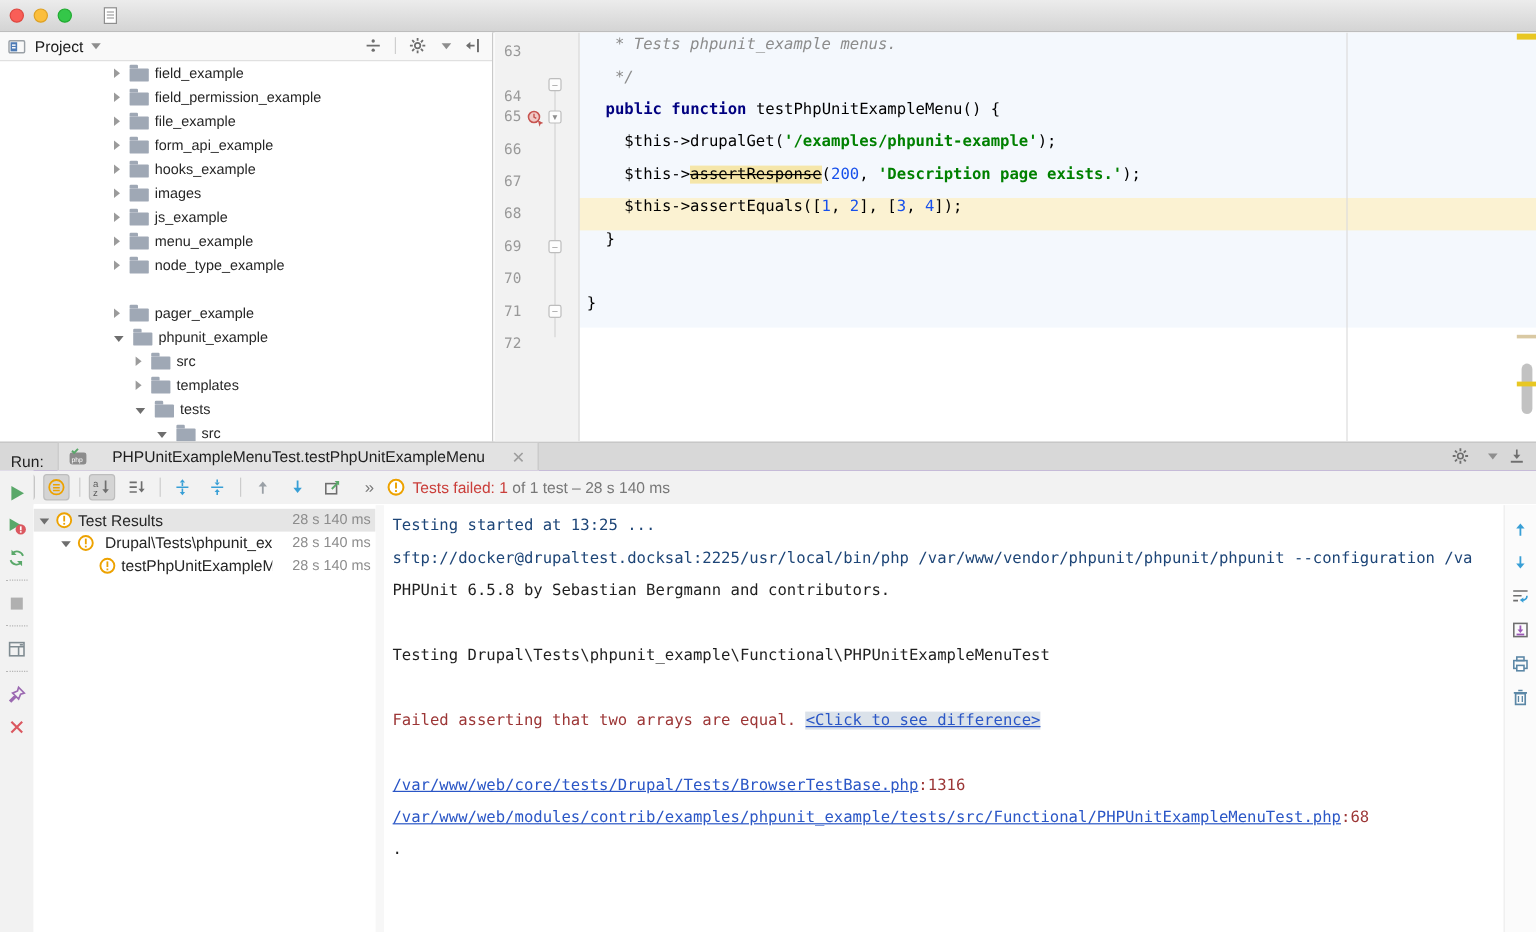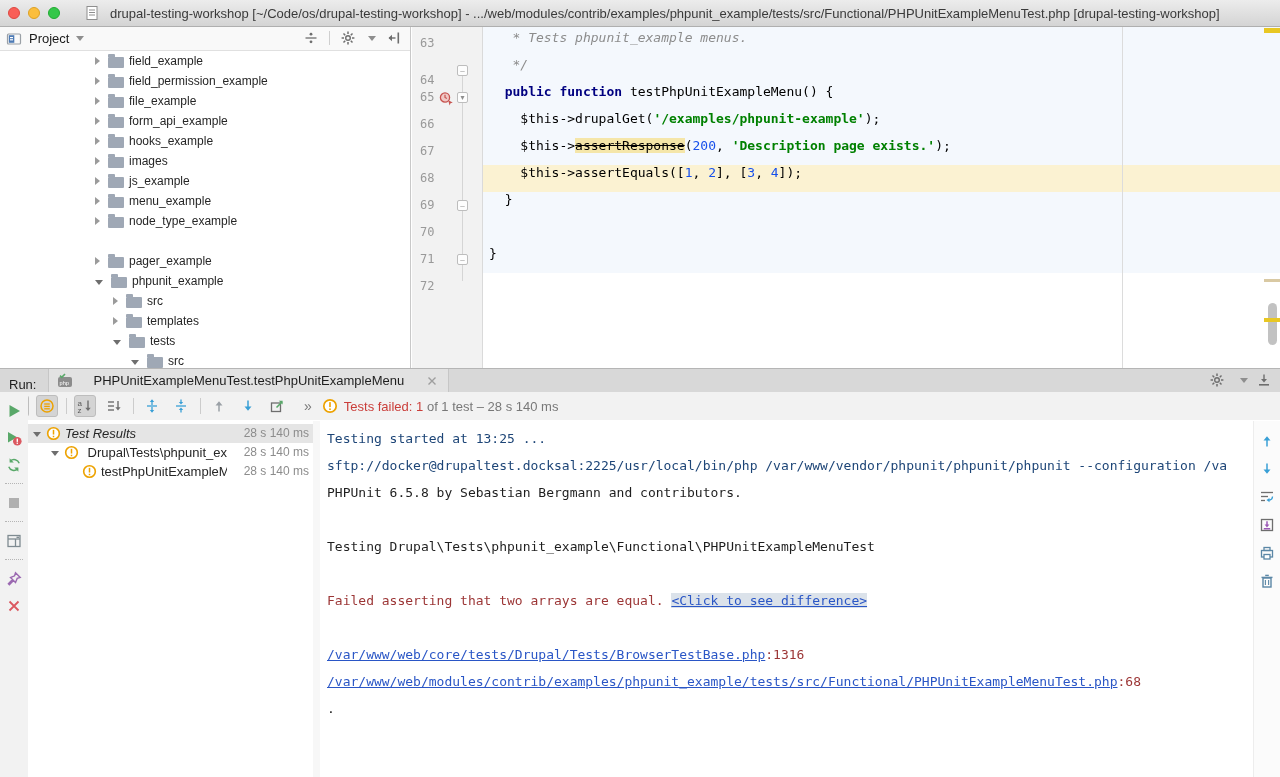--- a/index.html
+++ b/index.html
@@ -118,21 +118,20 @@
   <span class="light yellow"></span>
   <span class="light green"></span>
   <span class="icon16 tb-doc">
       <svg viewBox="0 0 16 16">
         <rect x="3" y="1.5" width="10" height="13" fill="#fff" stroke="#8E8E8E"></rect>
         <line x1="5" y1="5" x2="11" y2="5" stroke="#8E8E8E"></line>
         <line x1="5" y1="7.5" x2="11" y2="7.5" stroke="#8E8E8E"></line>
         <line x1="5" y1="10" x2="11" y2="10" stroke="#8E8E8E"></line>
       </svg>
     </span>
-  <span class="title-text">drupal-testing-workshop [~/Code/os/drupal-testing-workshop] - .../web/modules/contrib/examples/phpunit_example/tests/src/Functional/PHPUnitExampleMenuTest.php [drupal-testing-workshop]</span>
 </div>
 
 <div class="project-panel">
   <div class="pp-header">
     <span class="icon16" style="margin-left:6px;" id="pp-tool-icon">
         <svg viewBox="0 0 16 16">
           <rect x="1.5" y="3" width="13" height="10" rx="1" fill="none" stroke="#9AA0A6" stroke-width="1.2"></rect>
           <rect x="2.8" y="4.2" width="5.5" height="7.6" fill="#4D7AB5"></rect>
           <rect x="4" y="6" width="3" height="1.2" fill="#fff"></rect>
           <rect x="4" y="8.2" width="3" height="1.2" fill="#fff"></rect>
@@ -478,21 +477,21 @@
   <div class="testtree" id="test-tree">
       <div class="ttrow selected" style="top: 3px;">
         <span class="arrow tri-e" style="left: 5px;"></span>
         <span class="wicon" style="left: 18px;">
           <svg viewBox="0 0 16 16">
             <circle cx="8" cy="8" r="6.2" fill="#fff" stroke="#EDA200" stroke-width="1.7"></circle>
             <rect x="7.2" y="4.1" width="1.6" height="5" fill="#EDA200"></rect>
             <rect x="7.2" y="10.4" width="1.6" height="1.6" fill="#EDA200"></rect>
           </svg>
         </span>
-        <span class="ttlabel" style="left: 37px; font-style: italic;">Test Results</span>
+        <span class="ttlabel" style="left: 37px;">Test Results</span>
         <span class="tttime">28 s 140 ms</span>
       </div>
       <div class="ttrow" style="top: 22px; text-align: right;">
         <span class="arrow tri-e" style="left: 23px;"></span>
         <span class="wicon" style="left: 36px;">
           <svg viewBox="0 0 16 16">
             <circle cx="8" cy="8" r="6.2" fill="#fff" stroke="#EDA200" stroke-width="1.7"></circle>
             <rect x="7.2" y="4.1" width="1.6" height="5" fill="#EDA200"></rect>
             <rect x="7.2" y="10.4" width="1.6" height="1.6" fill="#EDA200"></rect>
           </svg>

